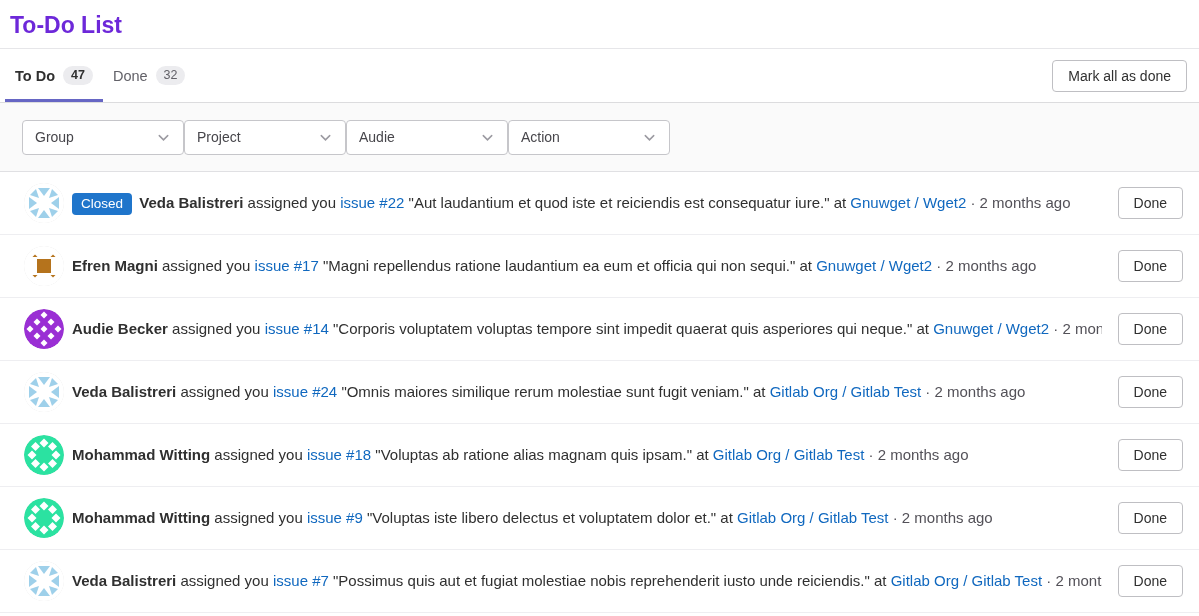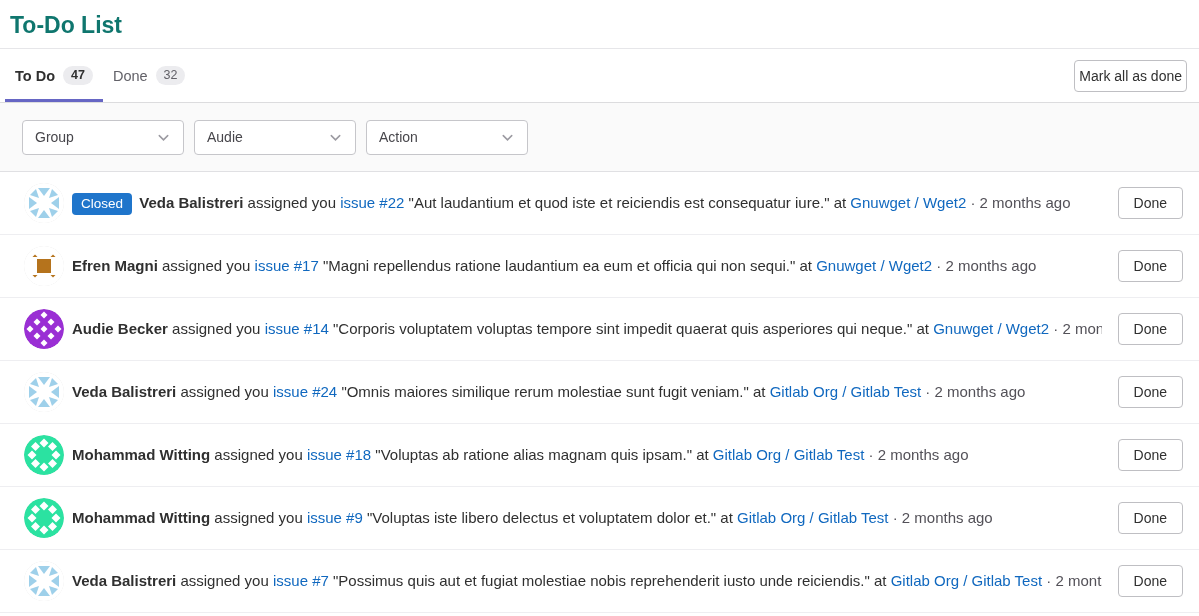--- a/index.html
+++ b/index.html
@@ -4,33 +4,33 @@
 <style>
   * { box-sizing: border-box; }
   html, body { margin: 0; padding: 0; }
   body {
     width: 1199px; height: 616px; overflow: hidden;
     background: #ffffff; color: #303030;
     font-family: "Liberation Sans", sans-serif; font-size: 14px;
   }
   
   .page-header { padding: 11px 10px 9px; border-bottom: 1px solid #e6e6e9; }
-  .page-title { font-size: 23px; font-weight: 700; color: #0f766e; line-height: 28px; }
+  .page-title { font-size: 23px; font-weight: 700; color: #6d28d9; line-height: 28px; }
 
   
   .tabbar { display: flex; align-items: stretch; height: 54px; padding: 0 12px 0 5px; border-bottom: 1px solid #dcdcde; }
   .tab { display: flex; align-items: center; gap: 8px; padding: 3px 10px 0; border-bottom: 3px solid transparent; color: #626168; font-size: 14.5px; cursor: pointer; }
   .tab.active { color: #303030; font-weight: 700; border-bottom-color: #6666c4; align-items: center; }
   .count-pill { background: #ececef; color: #626168; border-radius: 10px; padding: 2px 8px; font-size: 12.5px; font-weight: 400; line-height: 15px; }
   .tab.active .count-pill { color: #303030; font-weight: 700; }
   .btn { background: #fff; border: 1px solid #bfbfc3; border-radius: 4px; color: #303030; font-family: inherit; font-size: 14px; cursor: pointer; }
-  .mark-all { margin: auto 0 auto auto; padding: 7px 4px; }
-
-  
-  .filterbar { display: flex; align-items: center; gap: 10px; height: 69px; padding: 0 22px; background: #fafafa; border-bottom: 1px solid #e0e0e3; }
+  .mark-all { margin: auto 0 auto auto; padding: 7px 15px; }
+
+  
+  .filterbar { display: flex; align-items: center; height: 69px; padding: 0 22px; background: #fafafa; border-bottom: 1px solid #e0e0e3; }
   .dropdown { width: 162px; height: 35px; background: #fff; border: 1px solid #c6c6ca; border-radius: 4px; display: flex; align-items: center; justify-content: space-between; padding: 0 12px; color: #47464b; cursor: pointer; }
   .dropdown.sort { width: 152px; margin-left: auto; }
   .chev { color: #9b9aa1; display: flex; }
 
   
   .todo-row { display: flex; align-items: center; height: 63px; padding: 0 16px 0 24px; border-bottom: 1px solid #eeeef1; }
   .avatar { width: 40px; height: 40px; flex: 0 0 40px; margin-right: 8px; border-radius: 50%; overflow: hidden; box-shadow: inset 0 0 0 1px rgba(0,0,0,0.08); }
   .avatar svg { display: block; }
   .todo-text { flex: 1 1 auto; font-size: 15px; color: #303030; white-space: nowrap; overflow: hidden; line-height: 22px; }
   .state-badge { background: #1f75cb; color: #fff; border-radius: 4px; padding: 3px 9px 4px; font-size: 13.5px; margin-right: 3px; }
@@ -120,20 +120,28 @@
 <div class="filterbar">
   <div class="dropdown">
     <span>Group</span>
     <span class="chev">
         <svg width="15" height="15" viewBox="0 0 16 16">
           <use href="#chevron-down"></use>
         </svg>
       </span>
   </div>
   <div class="dropdown">
+    <span>Project</span>
+    <span class="chev">
+        <svg width="15" height="15" viewBox="0 0 16 16">
+          <use href="#chevron-down"></use>
+        </svg>
+      </span>
+  </div>
+  <div class="dropdown">
     <span>Audie</span>
     <span class="chev">
         <svg width="15" height="15" viewBox="0 0 16 16">
           <use href="#chevron-down"></use>
         </svg>
       </span>
   </div>
   <div class="dropdown">
     <span>Action</span>
     <span class="chev">

